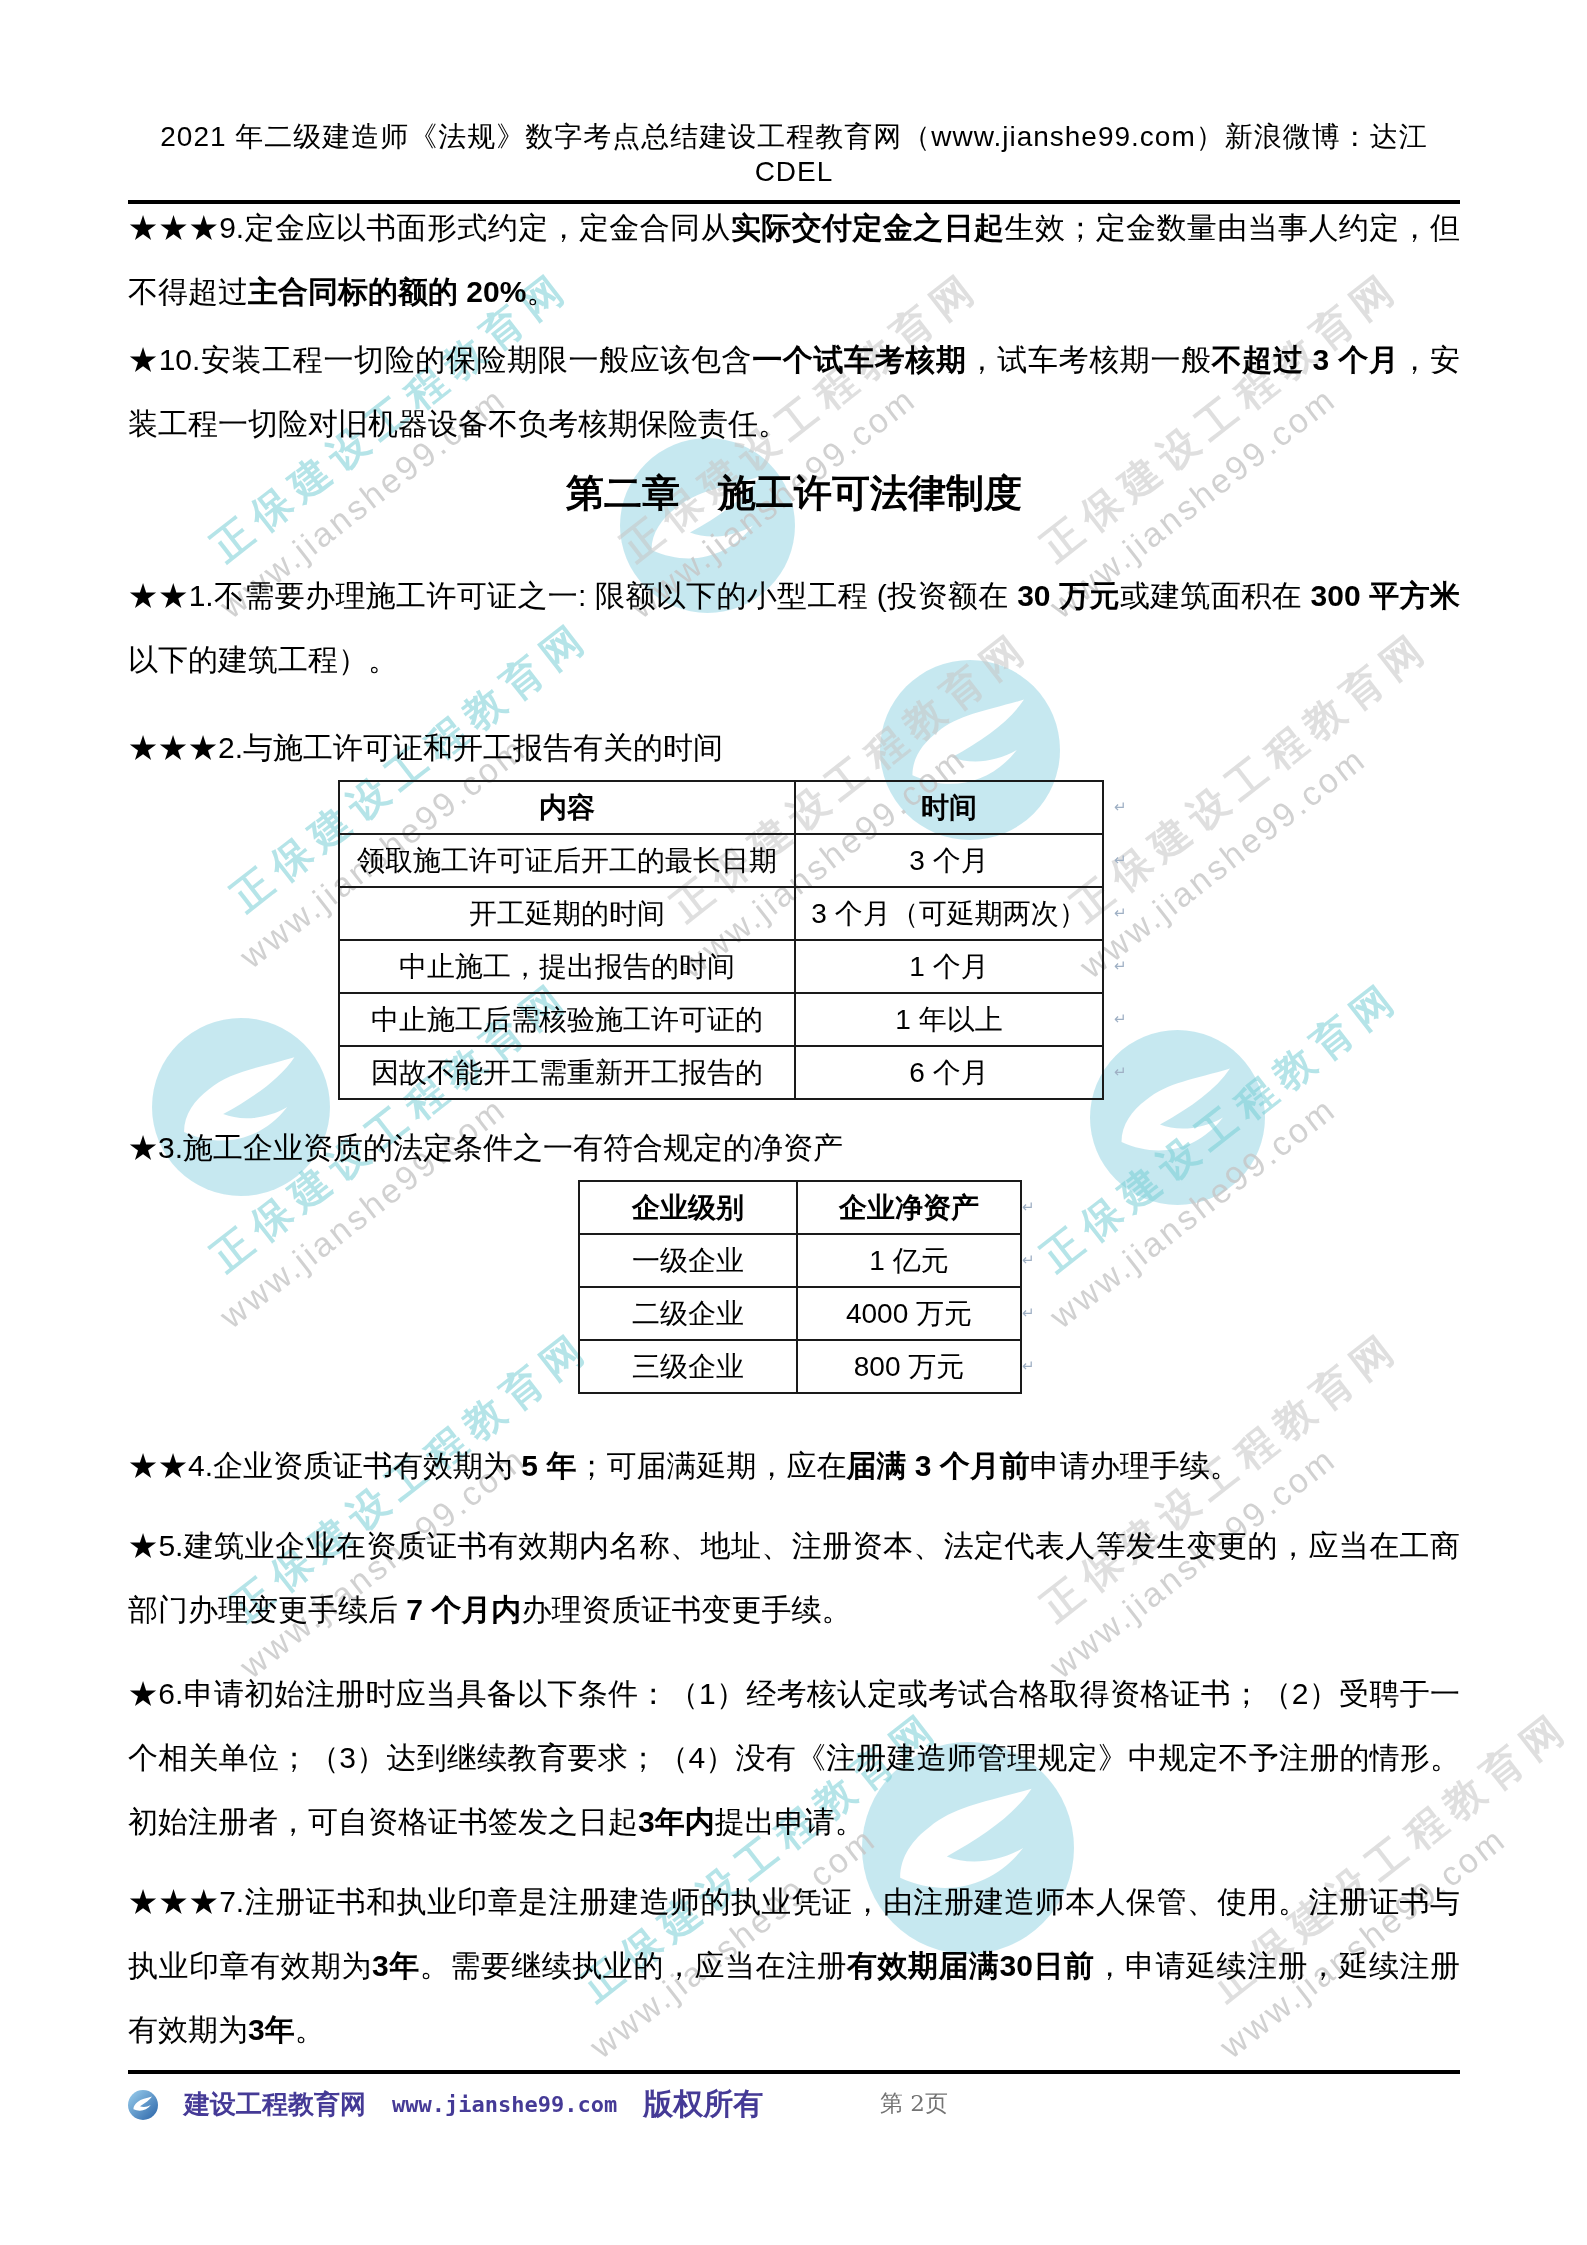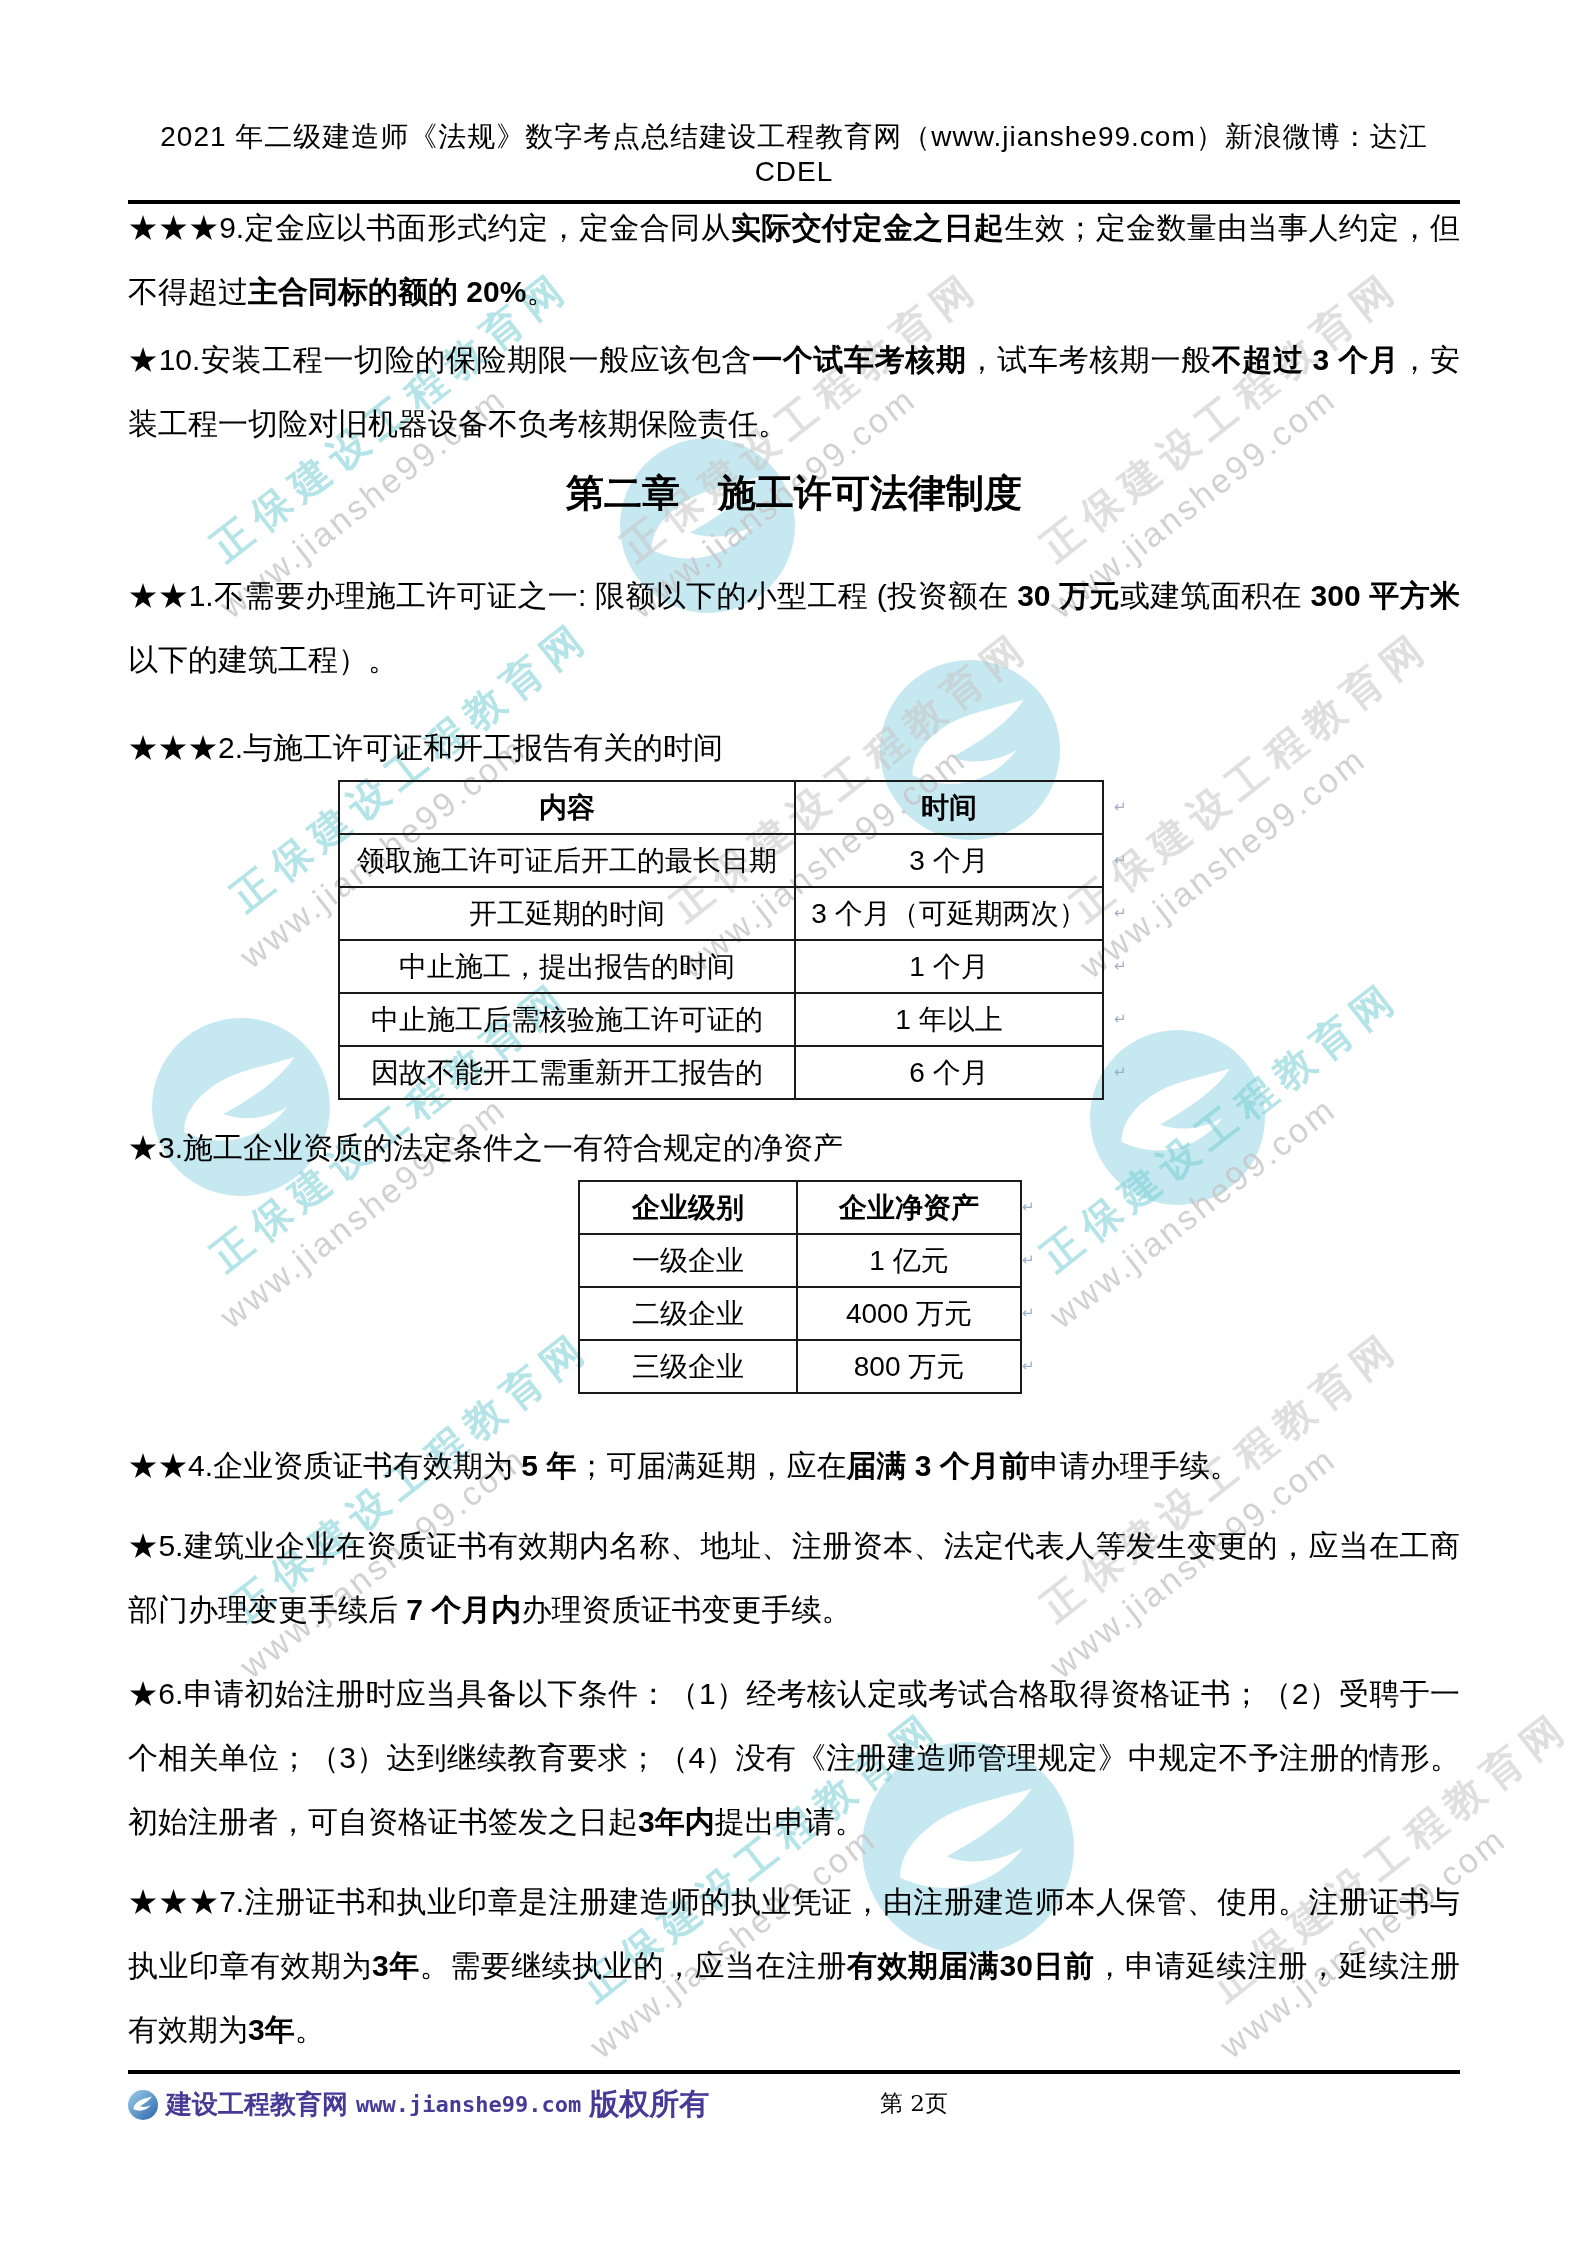--- a/index.html
+++ b/index.html
@@ -35,25 +35,25 @@
   .t1 .c1{width:456px;} .t1 .c2{width:308px;}
   .t2{margin-left:450px;}
   .t2 .c1{width:218px;} .t2 .c2{width:224px;}
   .rowmarks{position:absolute; top:0; font-size:15px; color:#9fb0c4;}
   .rowmarks span{display:block; height:53px; line-height:53px;}
   .t1marks{left:986px;}
   .t2marks{left:894px;}
   
   #footer{position:absolute; z-index:1; left:128px; width:1332px; top:2070px;}
   #footer .fline{height:4px; background:#000;}
-  .frow{display:flex; align-items:center; margin-top:10px; gap:8px;}
+  .frow{display:flex; align-items:center; margin-top:10px; gap:26px;}
   .fsite{color:#453a96; font-weight:bold; font-size:26px;}
   .furl{color:#453a96; font-family:"DejaVu Sans Mono", monospace; font-size:22px; font-weight:bold;}
   .frights{color:#453a96; font-weight:bold; font-size:30px;}
-  #pagenum{position:absolute; left:752px; top:18px; color:#000000; font-family:"DejaVu Serif", serif; font-size:23px; font-weight:normal;}
+  #pagenum{position:absolute; left:752px; top:18px; color:#737373; font-family:"DejaVu Serif", serif; font-size:23px; font-weight:normal;}
 </style>
 </head>
 <body>
 
 <div id="page">
 
   <div id="wm-layer">
     <svg class="wm-circle" style="left:620px; top:438px;" width="175" height="175" viewBox="0 0 100 100">
         <circle cx="50" cy="50" r="50" fill="#8fd2e2"></circle>
         <path d="M18 64 C40 74 62 68 76 50 C64 57 50 58 40 54 C58 44 72 34 80 22 C60 28 44 30 32 40 C24 46 18 54 18 64 Z" fill="#fff"></path>

